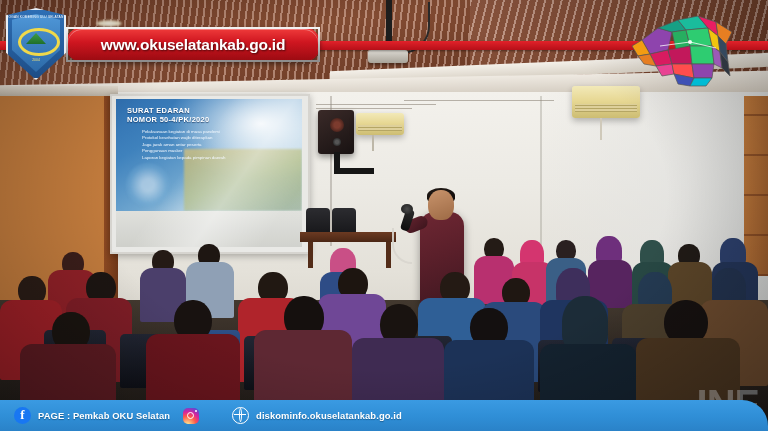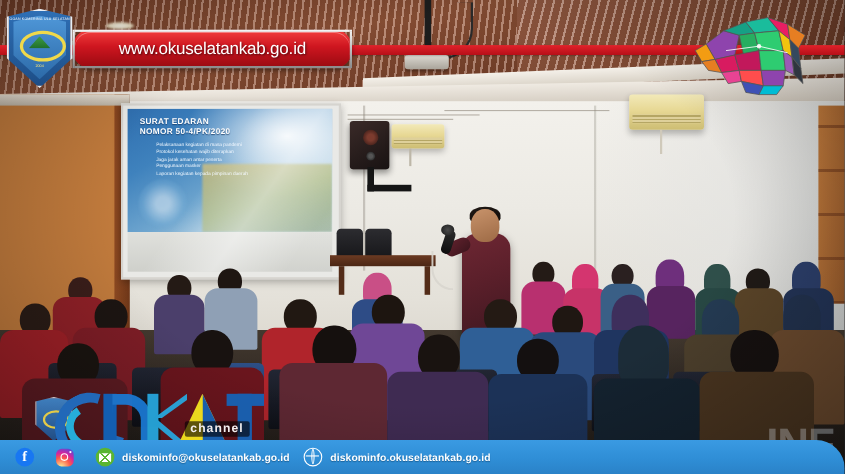--- a/index.html
+++ b/index.html
@@ -270,21 +270,21 @@
   .urlpill{
     position:absolute;left:66px;top:27px;width:250px;height:31px;
     border-radius:16px;
     background:linear-gradient(180deg,#ef3a3a 0%,#cf1620 42%,#9d0b12 100%);
     border:2px solid;
     border-image:linear-gradient(180deg,#f3f3f3,#8c8c8c) 1;
     box-shadow:0 2px 5px rgba(0,0,0,.45), inset 0 1px 0 rgba(255,255,255,.35);
     display:flex;align-items:center;justify-content:center;
   }
   .urlpill span{
-    color:#fff;font-weight:normal;font-size:15.5px;letter-spacing:-.2px;
+    color:#fff;font-weight:bold;font-size:15.5px;letter-spacing:-.2px;
     text-shadow:1px 1px 2px rgba(0,0,0,.6);
     font-family:"Liberation Sans",sans-serif;white-space:nowrap;
   }
 
   
   .emblem{
     position:absolute;left:6px;top:8px;width:60px;height:72px;
   }
   .emblem .shield{
     position:absolute;inset:0;
@@ -660,70 +660,44 @@
         <path d="M74 72 L92 72 L86 80 L70 80 Z" fill="#00bcd4"></path>
         <path d="M100 46 L108 56 L110 70 L102 62 Z" fill="#2f3640"></path>
         <path d="M12 40 L22 34 L30 48 L18 50 Z" fill="#f39c12"></path>
         <path d="M18 50 L30 48 L36 60 L24 58 Z" fill="#e67e22"></path>
       </g>
       <path d="M40 40 L70 36 L96 42" stroke="#fff" stroke-width="0.9" fill="none" opacity="0.85"></path>
       <circle cx="70" cy="36" r="2" fill="#fff" opacity="0.9"></circle>
     </svg>
   </div>
 
-  <div class="wm">
-    <div class="wm-emblem">
-      <div class="sh"></div>
-      <div class="rg"></div>
-    </div>
-    <div class="wm-letters">
-      <div class="wm-g"></div>
-      <div class="wm-g2"></div>
-      <div class="wm-d"></div>
-      <div class="wm-d2"></div>
-      <div class="wm-k1"></div>
-      <div class="wm-k2"></div>
-      <div class="wm-k3"></div>
-      <div class="wm-a"></div>
-      <div class="wm-a-dark"></div>
-      <div class="wm-t1"></div>
-      <div class="wm-t2"></div>
-      <div class="wm-channel">channel</div>
-    </div>
-  </div>
 
   <div class="bbanner-dark"></div>
   <div class="bbanner">
     <div class="bb-row">
 
       <div class="bb-item">
         <span class="ic">
             <span class="ic-fb">f</span>
           </span>
         <span class="gap"></span>
+        <span class="bb-text">PAGE : Pemkab OKU Selatan</span>
       </div>
 
       <span class="gap-lg"></span>
 
       <div class="bb-item">
         <span class="ic">
             <span class="ic-ig"></span>
           </span>
         <span class="gap"></span>
       </div>
 
       <span class="gap-lg"></span>
 
-      <div class="bb-item">
-        <span class="ic">
-            <span class="ic-mail"></span>
-          </span>
-        <span class="gap"></span>
-        <span class="bb-text">diskominfo@okuselatankab.go.id</span>
-      </div>
 
       <span class="gap-lg"></span>
 
       <div class="bb-item">
         <span class="ic">
             <span class="ic-web"></span>
           </span>
         <span class="gap"></span>
         <span class="bb-text">diskominfo.okuselatankab.go.id</span>
       </div>

